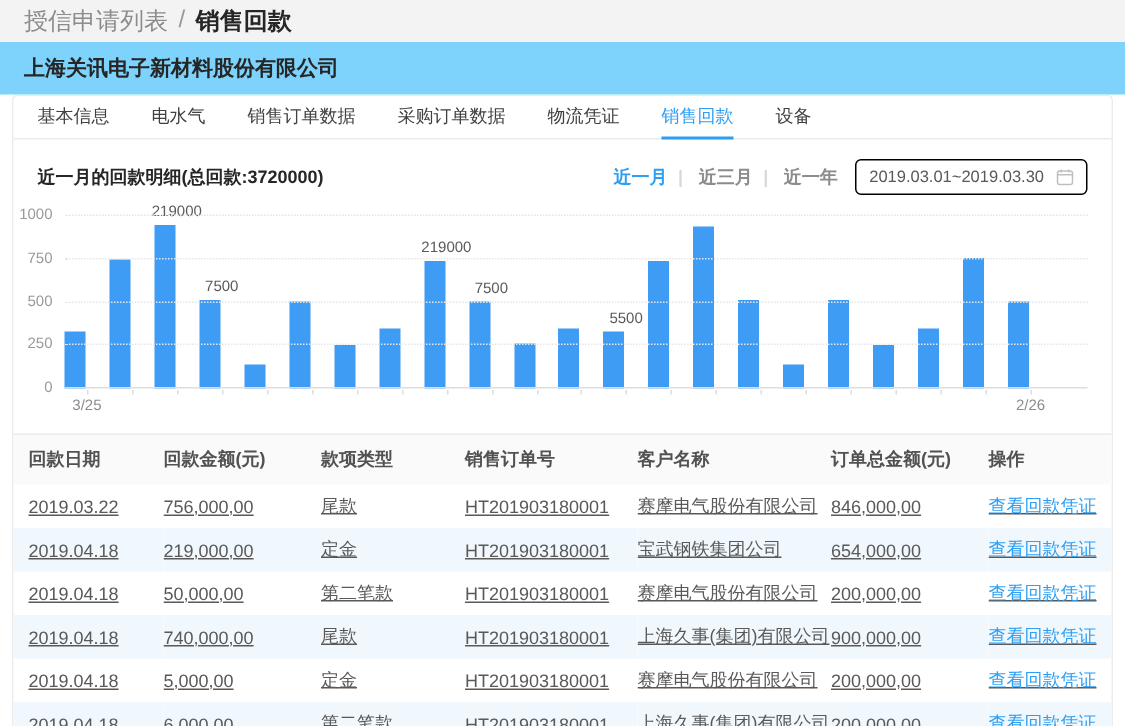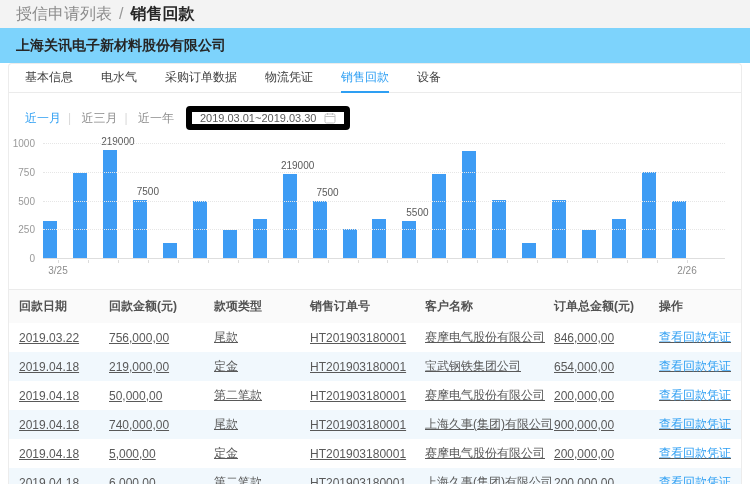--- a/index.html
+++ b/index.html
@@ -35,26 +35,26 @@
     white-space: nowrap;
   }
   .tab.active { color: var(--accent); border-bottom-color: var(--accent); font-weight: 500; }
   
   .chart-header {
     display: flex; justify-content: space-between; align-items: center;
     padding: 0 16px; margin-top: 13px;
   }
   .chart-title { font-size: 12px; font-weight: 700; color: #262626; }
   .chart-controls { display: flex; align-items: center; gap: 12px; }
-  .range-filters { display: flex; align-items: center; }
+  .range-filters { display: flex; align-items: center; font-weight: bold; }
   .filter { color: #8c8c8c; cursor: pointer; font-size: 12px; }
   .filter.active { color: var(--accent); }
   .filter + .filter::before { content: var(--filter-sep); color: #d9d9d9; margin: 0 7px; }
   .date-input {
-    display: flex; align-items: center; gap: 8px; border: 6px solid #000000;
+    display: flex; align-items: center; gap: 8px; border: 1px solid #000000;
     border-radius: 4px; height: 24px; padding: 0 8px; cursor: pointer;
     color: #595959; font-size: 11px; background: #fff; min-width: 126px;
   }
   .date-input svg { display: block; }
   
   .chart { margin: 14px 16px 0 16px; position: relative; height: 132px; }
   .plot { position: relative; margin-left: 18px; height: 115px; }
   .gridline {
     position: absolute; left: 0; right: 0; height: 0;
     border-top: 1px dotted #e6e6e6;
@@ -115,34 +115,38 @@
 
   <div class="tabs">
 
   <div class="tab">
         <span>基本信息</span>
       </div>
       <div class="tab">
         <span>电水气</span>
       </div>
       <div class="tab">
+        <span>销售订单数据</span>
+      </div>
+      <div class="tab">
         <span>采购订单数据</span>
       </div>
       <div class="tab">
         <span>物流凭证</span>
       </div>
       <div class="tab active">
         <span>销售回款</span>
       </div>
       <div class="tab">
         <span>设备</span>
       </div>
     </div>
 
   <div class="chart-header">
+    <div class="chart-title">近一月的回款明细(总回款:3720000)</div>
     <div class="chart-controls">
       <div class="range-filters">
 
       <span class="filter active">
             <span>近一月</span>
           </span>
           <span class="filter">
             <span>近三月</span>
           </span>
           <span class="filter">

